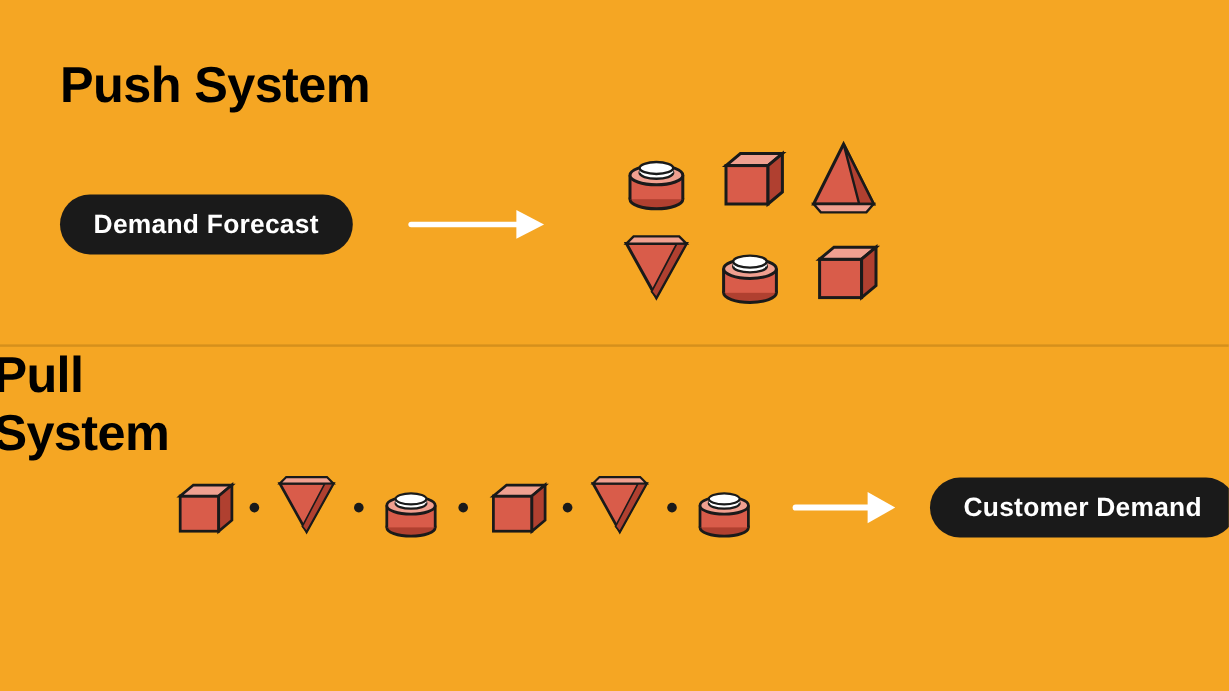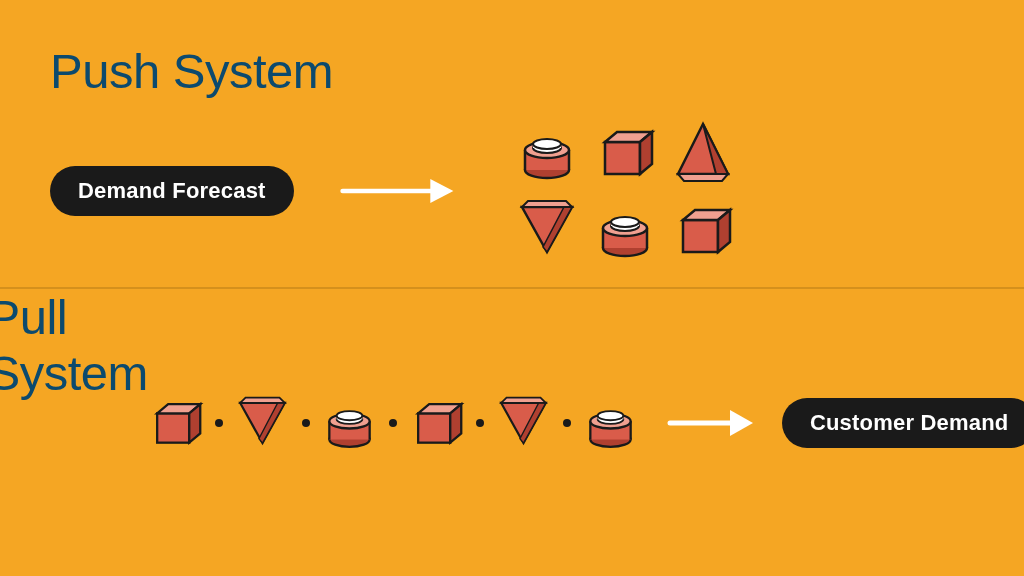--- a/index.html
+++ b/index.html
@@ -22,23 +22,23 @@
 
     
     .push-section {
       flex: 1;
       display: flex;
       flex-direction: column;
       justify-content: center;
     }
 
     .section-title {
-      font-size: 49px;
-      font-weight: 400;
-      color: #0c4a6e;
+      font-size: 42px;
+      font-weight: 700;
+      color: #000000;
       margin-bottom: 18px;
       letter-spacing: -0.5px;
     }
 
     .push-row {
       display: flex;
       align-items: center;
       gap: 44px;
     }
 

